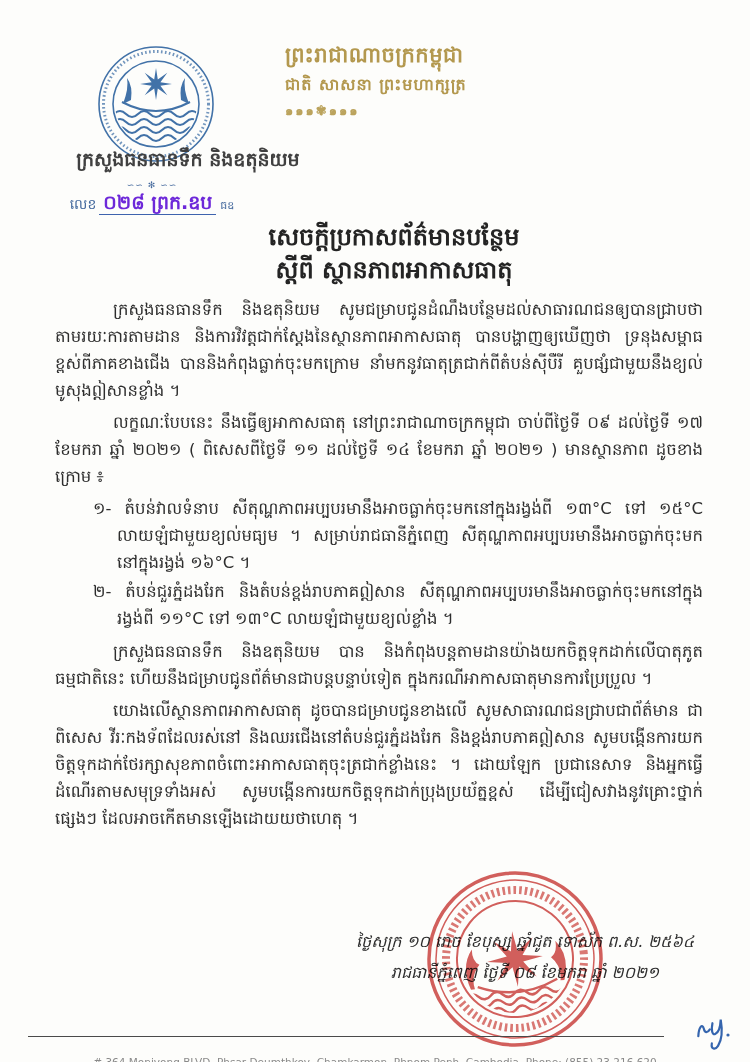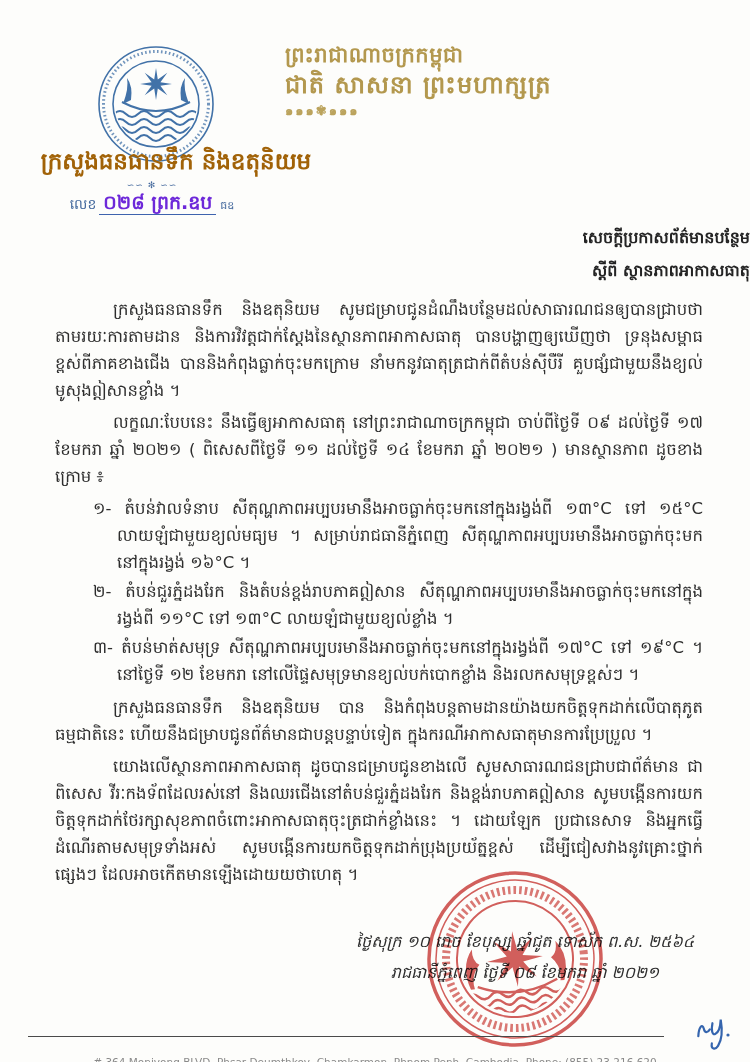--- a/index.html
+++ b/index.html
@@ -8,35 +8,35 @@
     position:relative; width:750px; height:1062px; margin:0 auto;
     background:#fdfdfb; overflow:hidden;
     font-family:"DejaVu Sans","Liberation Sans",sans-serif;
     color:#2d2d2d;
   }
 
   
   .logo { position:absolute; left:96px; top:44px; width:120px; height:120px; }
   .kingdom { position:absolute; left:285px; top:40px; width:300px; text-align:left; color:#b3984e; font-weight:bold; }
   .kingdom .k1 { font-size:21px; line-height:30px; letter-spacing:.5px; }
-  .kingdom .k2 { font-size:24px; line-height:30px; letter-spacing:1px; }
+  .kingdom .k2 { font-size:16px; line-height:30px; letter-spacing:1px; }
   .kingdom .k3 { font-size:13px; line-height:22px; color:#bba35c; letter-spacing:2px;font-family:Liberation Serif, serif; }
-  .ministry { position:absolute; left:26px; top:147px; width:300px; text-align:center;
-              color:#a16207; font-weight:bold; font-size:23px; }
+  .ministry { position:absolute; left:38px; top:147px; width:300px; text-align:center;
+              color:#404040; font-weight:bold; font-size:19px; }
   .docnum { position:absolute; left:52px; top:180px; width:200px; text-align:center; }
   .docnum .ornament { font-size:9px; color:#44699d; letter-spacing:1px; line-height:10px; }
   .docnum .numline { white-space:nowrap; }
   .docnum .numlabel { font-size:14px; color:#44699d; margin-right:3px; }
   .docnum .numvalue { font-size:19px; font-weight:bold; color:#6d28d9;
                       border-bottom:1.5px solid #3e63ae; padding:0 4px 1px 4px; }
   .docnum .numsuffix { font-size:11px; color:#44699d; margin-left:4px; }
 
   
-  .title { position:absolute; left:38px; right:0; top:221px; text-align:right;
-           font-weight:bold; font-size:16px; line-height:33px; color:#242424; }
+  .title { position:absolute; left:38px; right:0; top:221px; text-align:center;
+           font-weight:bold; font-size:24px; line-height:33px; color:#242424; }
 
   
   .bodytext { position:absolute; left:55px; top:296px; width:648px;
               font-size:16.5px; line-height:27px; text-align:justify; }
   .bodytext p.indent { text-indent:58px; margin-bottom:5px; }
   .bodytext .list { margin:2px 0 6px 38px; }
   .bodytext .li { padding-left:24px; text-indent:-24px; margin-bottom:2px; }
   .marker { font-weight:normal; }
 
   
@@ -103,21 +103,20 @@
     <div>សេចក្តីប្រកាសព័ត៌មានបន្ថែម</div>
     <div>ស្តីពី ស្ថានភាពអាកាសធាតុ</div>
   </div>
 
   <div class="bodytext">
     <p class="indent">ក្រសួងធនធានទឹក និងឧតុនិយម សូមជម្រាបជូនដំណឹងបន្ថែមដល់សាធារណជនឲ្យបានជ្រាបថា តាមរយៈការតាមដាន និងការវិវត្តជាក់ស្តែងនៃស្ថានភាពអាកាសធាតុ បានបង្ហាញឲ្យឃើញថា ទ្រនុងសម្ពាធខ្ពស់ពីភាគខាងជើង បាននិងកំពុងធ្លាក់ចុះមកក្រោម នាំមកនូវធាតុត្រជាក់ពីតំបន់ស៊ីបឺរី គួបផ្សំជាមួយនឹងខ្យល់មូសុងឦសានខ្លាំង ។</p>
     <p class="indent">លក្ខណៈបែបនេះ នឹងធ្វើឲ្យអាកាសធាតុ នៅព្រះរាជាណាចក្រកម្ពុជា ចាប់ពីថ្ងៃទី ០៩ ដល់ថ្ងៃទី ១៧ ខែមករា ឆ្នាំ ២០២១ ( ពិសេសពីថ្ងៃទី ១១ ដល់ថ្ងៃទី ១៤ ខែមករា ឆ្នាំ ២០២១ ) មានស្ថានភាព ដូចខាងក្រោម ៖</p>
     <div class="list">
       <p class="li"><span class="marker">១-</span> <span>តំបន់វាលទំនាប សីតុណ្ហភាពអប្បបរមានឹងអាចធ្លាក់ចុះមកនៅក្នុងរង្វង់ពី ១៣°C ទៅ ១៥°C លាយឡំជាមួយខ្យល់មធ្យម ។ សម្រាប់រាជធានីភ្នំពេញ សីតុណ្ហភាពអប្បបរមានឹងអាចធ្លាក់ចុះមកនៅក្នុងរង្វង់ ១៦°C ។</span></p>
       <p class="li"><span class="marker">២-</span> <span>តំបន់ជួរភ្នំដងរែក និងតំបន់ខ្ពង់រាបភាគឦសាន សីតុណ្ហភាពអប្បបរមានឹងអាចធ្លាក់ចុះមកនៅក្នុងរង្វង់ពី ១១°C ទៅ ១៣°C លាយឡំជាមួយខ្យល់ខ្លាំង ។</span></p>
-      <p class="li"><span class="marker">៣-</span> <span>តំបន់មាត់សមុទ្រ សីតុណ្ហភាពអប្បបរមានឹងអាចធ្លាក់ចុះមកនៅក្នុងរង្វង់ពី ១៧°C ទៅ ១៩°C ។ នៅថ្ងៃទី ១២ ខែមករា នៅលើផ្ទៃសមុទ្រមានខ្យល់បក់បោកខ្លាំង និងរលកសមុទ្រខ្ពស់ៗ ។</span></p>
     </div>
     <p class="indent">ក្រសួងធនធានទឹក និងឧតុនិយម បាន និងកំពុងបន្តតាមដានយ៉ាងយកចិត្តទុកដាក់លើបាតុភូតធម្មជាតិនេះ ហើយនឹងជម្រាបជូនព័ត៌មានជាបន្តបន្ទាប់ទៀត ក្នុងករណីអាកាសធាតុមានការប្រែប្រួល ។</p>
     <p class="indent">យោងលើស្ថានភាពអាកាសធាតុ ដូចបានជម្រាបជូនខាងលើ សូមសាធារណជនជ្រាបជាព័ត៌មាន ជាពិសេស វីរៈកងទ័ពដែលរស់នៅ និងឈរជើងនៅតំបន់ជួរភ្នំដងរែក និងខ្ពង់រាបភាគឦសាន សូមបង្កើនការយកចិត្តទុកដាក់ថែរក្សាសុខភាពចំពោះអាកាសធាតុចុះត្រជាក់ខ្លាំងនេះ ។ ដោយឡែក ប្រជានេសាទ និងអ្នកធ្វើដំណើរតាមសមុទ្រទាំងអស់ សូមបង្កើនការយកចិត្តទុកដាក់ប្រុងប្រយ័ត្នខ្ពស់ ដើម្បីជៀសវាងនូវគ្រោះថ្នាក់ផ្សេងៗ ដែលអាចកើតមានឡើងដោយយថាហេតុ ។</p>
   </div>
 
   <div class="dateblock">
     <div>ថ្ងៃសុក្រ ១០ រោច ខែបុស្ស ឆ្នាំជូត ទោស័ក ព.ស. ២៥៦៤</div>
     <div>រាជធានីភ្នំពេញ ថ្ងៃទី ០៨ ខែមករា ឆ្នាំ ២០២១</div>
   </div>
 

